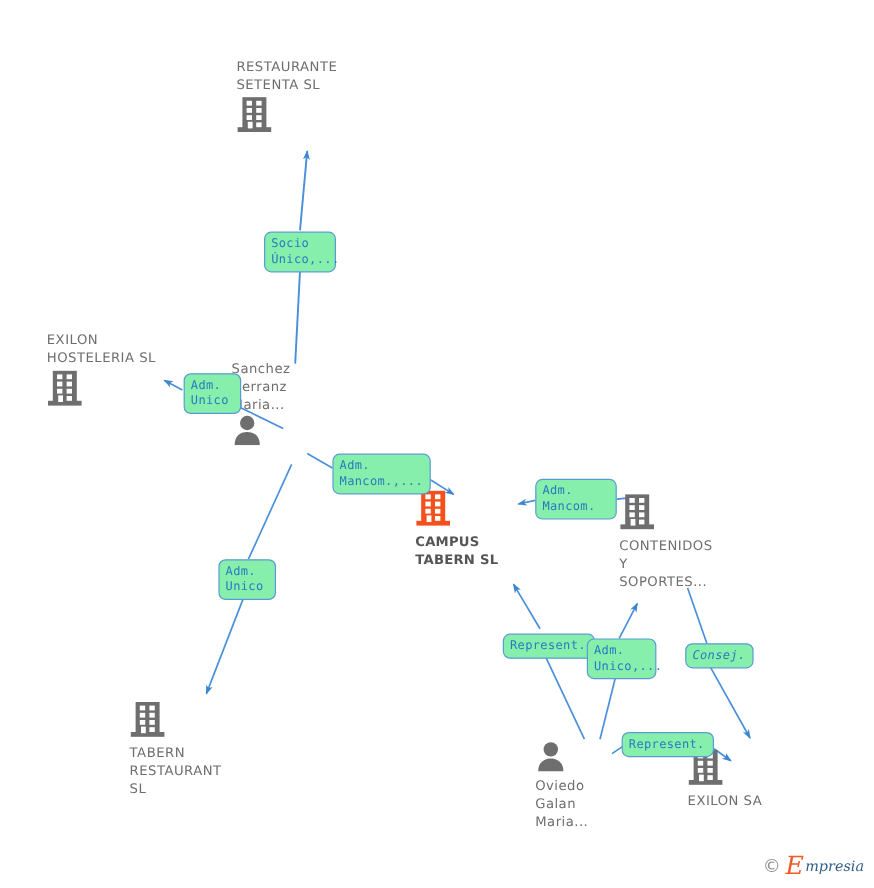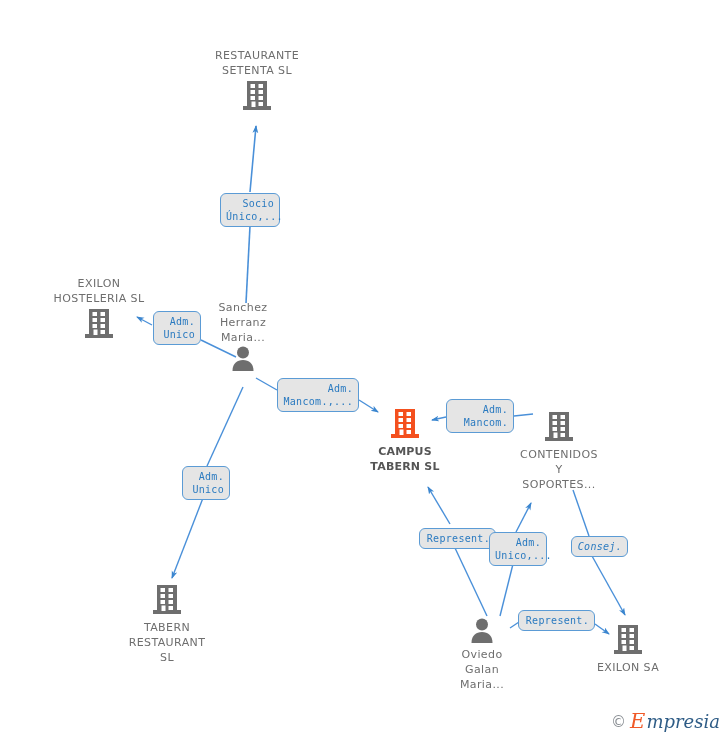--- a/index.html
+++ b/index.html
@@ -22,21 +22,21 @@
   }
   .edges {
     position: absolute;
     left: 0; top: 0;
     width: 728px;
     height: 740px;
     pointer-events: none;
   }
   .node {
     position: absolute;
-    text-align: center;
+    text-align: left;
   }
   .node-label {
     font-family: "DejaVu Sans", sans-serif;
     font-size: 11px;
     color: #6e6e6e;
     line-height: 15px;
     letter-spacing: 0.4px;
     white-space: pre-line;
   }
   .node-label.highlight {
@@ -44,28 +44,28 @@
     font-weight: bold;
     letter-spacing: 0.2px;
   }
   .icon-wrap {
     display: block;
     margin: 0 auto;
   }
   .edge-label {
     position: absolute;
     box-sizing: border-box;
-    background: #e5e5e5;
+    background: #86efac;
     border: 1.3px solid #5b9bd5;
     border-radius: 6px;
     color: #2a7ac0;
     font-family: "DejaVu Sans Mono", monospace;
     font-size: 10px;
     line-height: 13px;
-    text-align: right;
+    text-align: left;
     padding: 3px 5px;
     letter-spacing: 0.3px;
     white-space: pre-line;
   }
   .watermark {
     position: absolute;
     right: 8px;
     bottom: 8px;
     display: flex;
     align-items: center;
@@ -79,21 +79,21 @@
   .wm-e {
     font-family: "DejaVu Serif", serif;
     font-style: italic;
     font-size: 21px;
     color: #f05a28;
     line-height: 1;
   }
   .wm-rest {
     font-family: "DejaVu Serif", serif;
     font-style: italic;
-    font-size: 18px;
+    font-size: 12px;
     color: #2e5c86;
     line-height: 1;
     margin-left: -3px;
   }
 </style>
 </head>
 <body>
 
 <div id="canvas">
 
@@ -194,21 +194,21 @@
         <rect x="8.5" y="18" width="4.5" height="4" fill="#ffffff"></rect>
         <rect x="16.5" y="18" width="4.5" height="4" fill="#ffffff"></rect>
         <rect x="9.5" y="23.5" width="4" height="5.5" fill="#ffffff"></rect>
         <rect x="16.5" y="24" width="4.5" height="4" fill="#ffffff"></rect>
       </svg>
     </span>
     <div class="node-label highlight">CAMPUS
 TABERN  SL</div>
   </div>
 
-  <div class="node" style="left:500px; top:409px; width:118px;">
+  <div class="node" style="left:516px; top:409px; width:118px;">
     <span class="icon-wrap">
       <svg width="30" height="34" viewBox="0 0 30 34">
         <rect x="5" y="3" width="20" height="26" fill="#6e6e6e"></rect>
         <rect x="1" y="28" width="28" height="4" fill="#6e6e6e"></rect>
         <rect x="8.5" y="6" width="4.5" height="4" fill="#ffffff"></rect>
         <rect x="16.5" y="6" width="4.5" height="4" fill="#ffffff"></rect>
         <rect x="8.5" y="12" width="4.5" height="4" fill="#ffffff"></rect>
         <rect x="16.5" y="12" width="4.5" height="4" fill="#ffffff"></rect>
         <rect x="8.5" y="18" width="4.5" height="4" fill="#ffffff"></rect>
         <rect x="16.5" y="18" width="4.5" height="4" fill="#ffffff"></rect>
@@ -234,21 +234,21 @@
         <rect x="16.5" y="18" width="4.5" height="4" fill="#ffffff"></rect>
         <rect x="9.5" y="23.5" width="4" height="5.5" fill="#ffffff"></rect>
         <rect x="16.5" y="24" width="4.5" height="4" fill="#ffffff"></rect>
       </svg>
     </span>
     <div class="node-label">TABERN
 RESTAURANT
 SL</div>
   </div>
 
-  <div class="node" style="left:432px; top:617px; width:100px;">
+  <div class="node" style="left:446px; top:617px; width:100px;">
     <span class="icon-wrap">
       <svg width="26" height="26" viewBox="0 0 26 26">
         <circle cx="13" cy="7.5" r="6" fill="#6e6e6e"></circle>
         <path d="M2.5,26 C2.5,18.5 7,15 13,15 C19,15 23.5,18.5 23.5,26 Z" fill="#6e6e6e"></path>
       </svg>
     </span>
     <div class="node-label">Oviedo
 Galan
 Maria...</div>
   </div>

